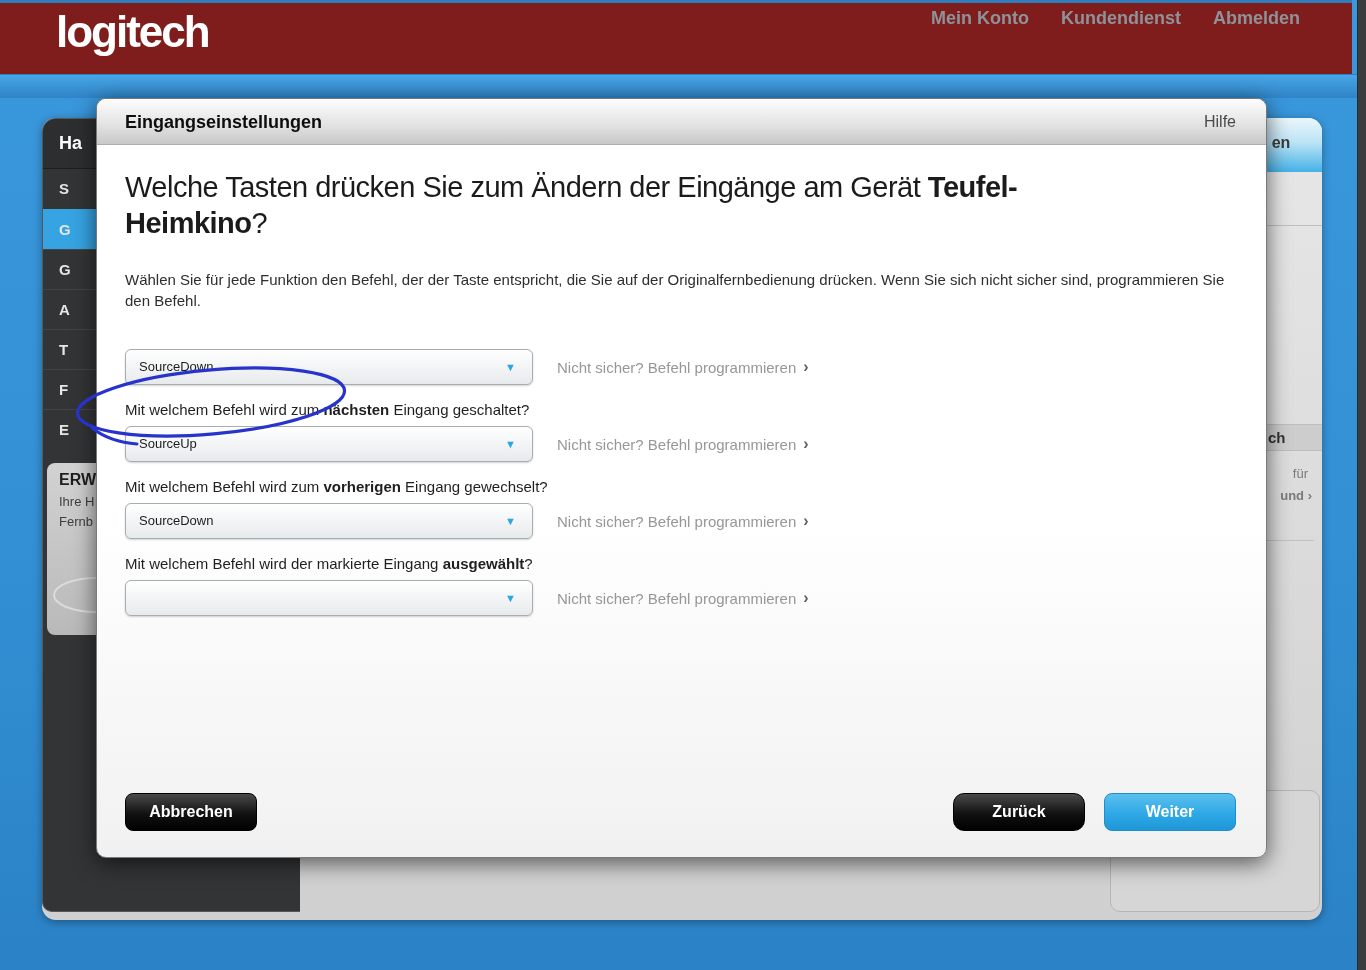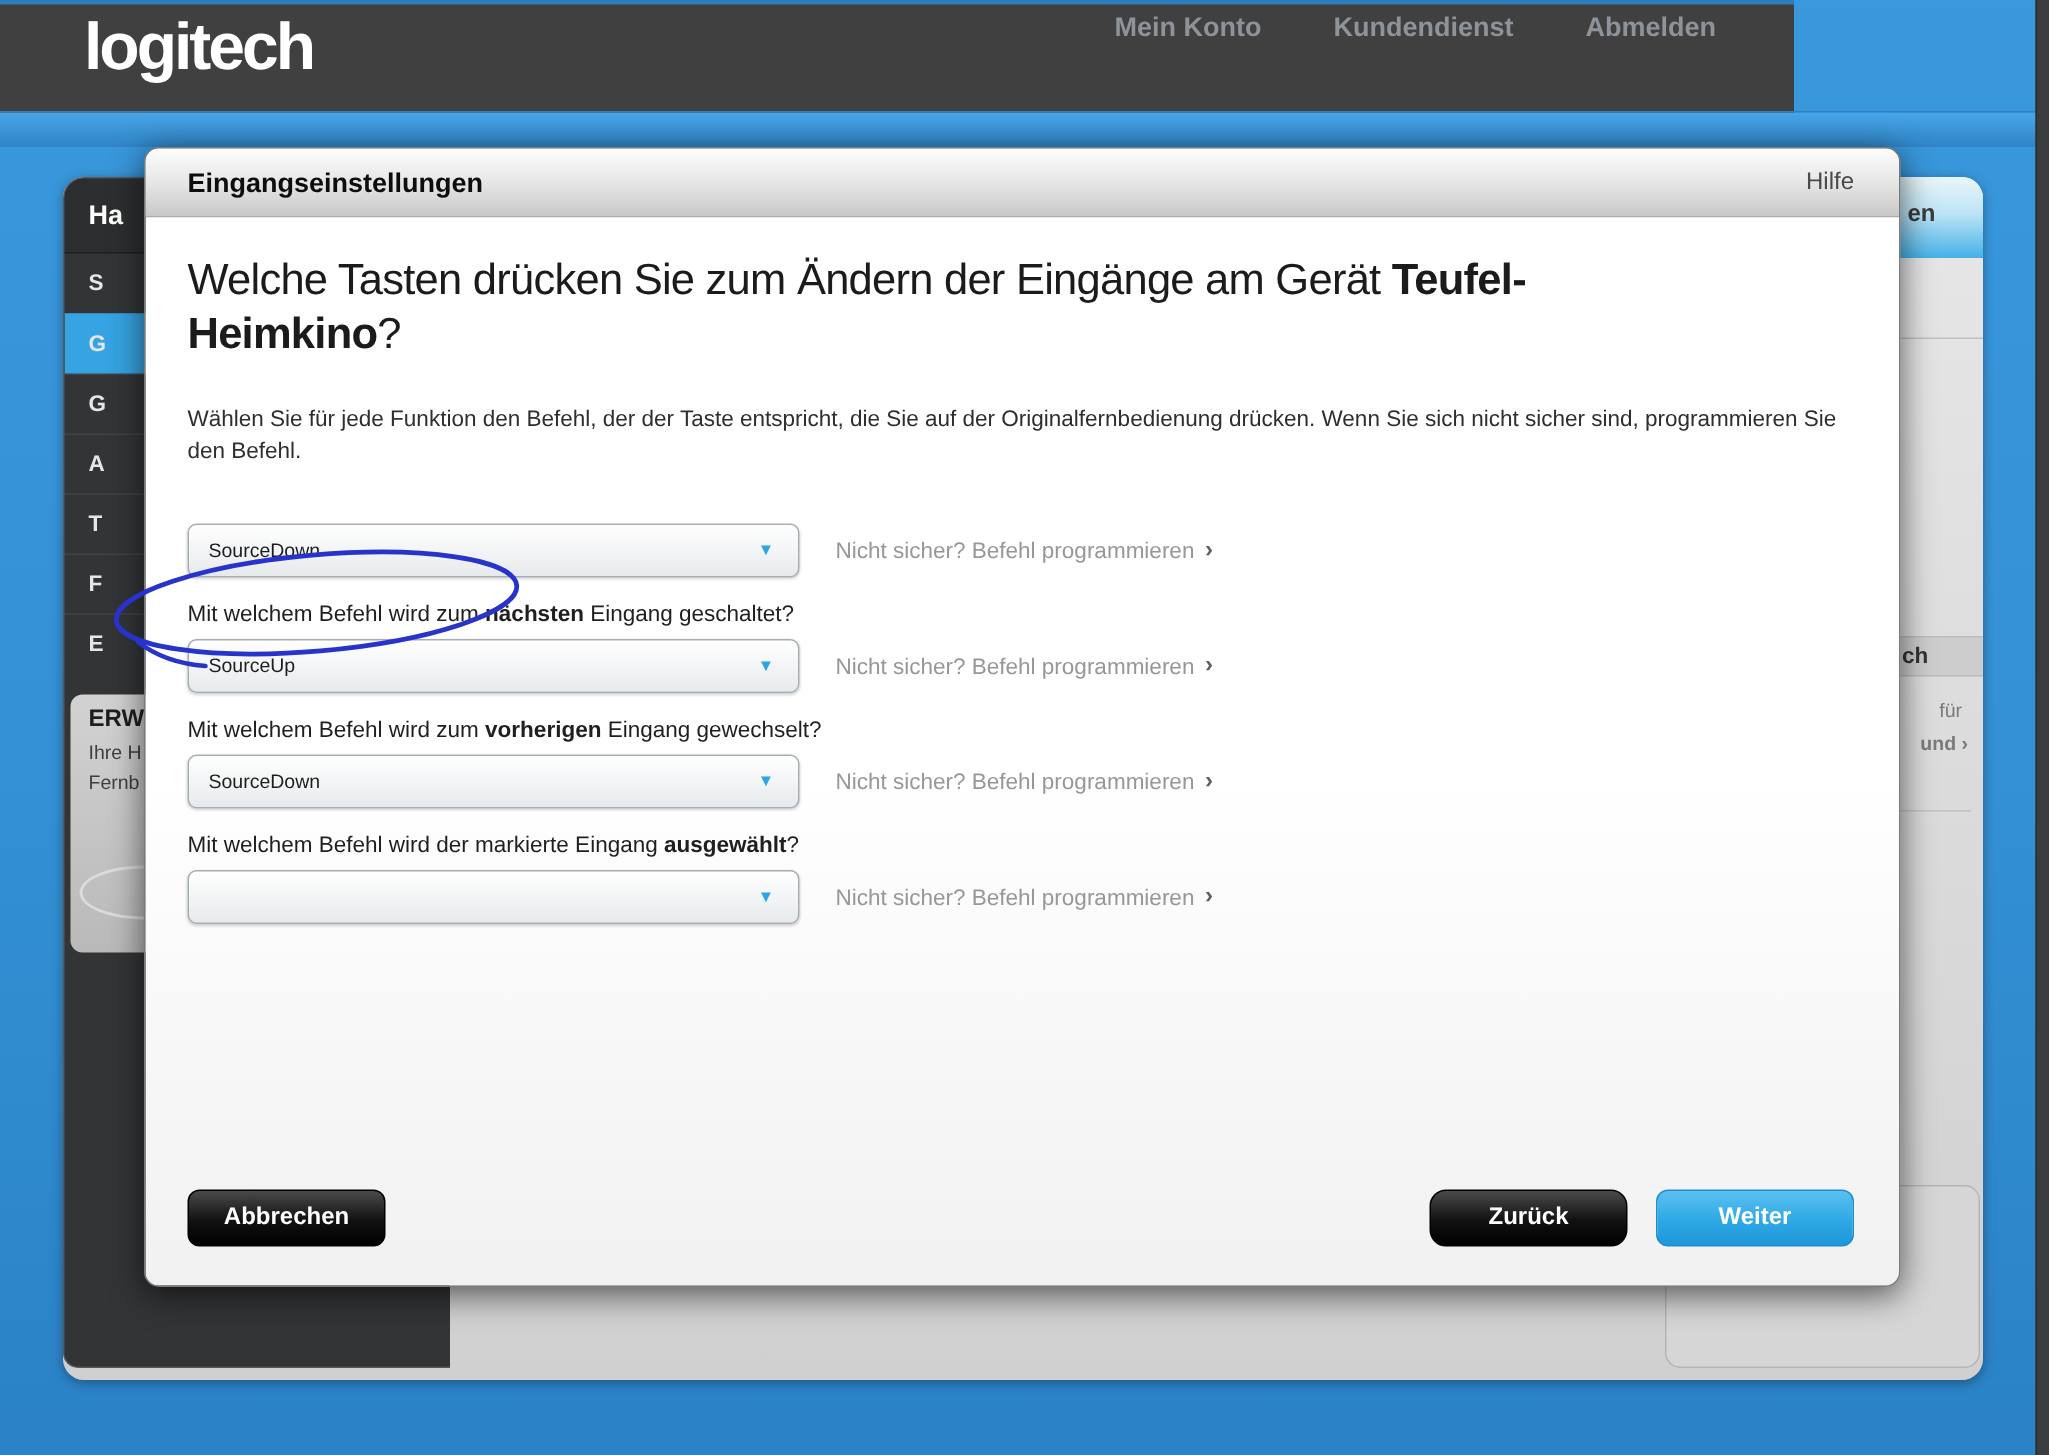--- a/index.html
+++ b/index.html
@@ -2,28 +2,28 @@
 <html><head>
 <meta charset="utf-8">
 <style>
   * { margin:0; padding:0; box-sizing:border-box; }
   html,body { width:1366px; height:970px; overflow:hidden; }
   body { font-family:"Liberation Sans", sans-serif;
          background:linear-gradient(180deg,#3a98dc 0%,#3390d4 55%,#2b82c6 100%); }
   #app { position:relative; width:1366px; height:970px; }
 
   
-  .topbar { position:absolute; left:0; top:0; width:1196px; height:95px;
-            background:#404040; border-top:3px solid #2f7cba; }
+  .topbar { position:absolute; left:0; top:0; width:1352px; height:95px;
+            background:#7f1d1d; border-top:3px solid #2f7cba; }
   .topbar-strip { position:absolute; left:0; top:71px; width:1366px; height:24px;
                   background:linear-gradient(180deg,#47a6e9 0%,#3a93d4 55%,#2f84c6 100%);
                   border-top:1px solid #2e7fc0; }
   .logo { position:absolute; left:56px; top:4px; color:#ffffff; font-size:44px;
           font-weight:bold; letter-spacing:-2px; }
-  .top-links { position:absolute; top:5px; right:52px; display:flex; gap:48px; }
+  .top-links { position:absolute; top:5px; right:52px; display:flex; gap:32px; }
   .top-links a { color:#8d9398; font-size:18px; font-weight:bold; text-decoration:none; }
 
   
   .edge-bar { position:absolute; right:0; top:0; width:9px; height:970px;
               background:#3a3c3e; border-left:1px solid #2a2c2e; }
 
   
   .content-panel { position:absolute; left:42px; top:118px; width:1280px; height:802px;
                    border-radius:14px; background:linear-gradient(180deg,#e7e7e7,#d0d0d0);
                    box-shadow:0 2px 8px rgba(0,0,0,0.35); }

